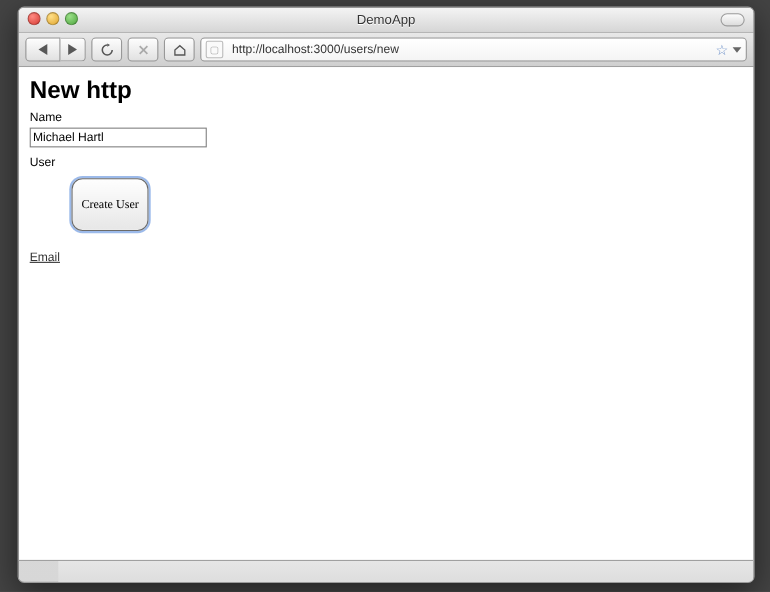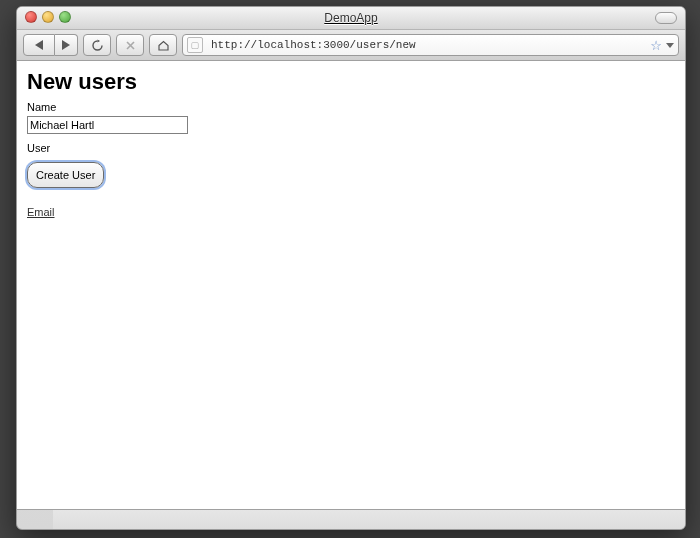--- a/index.html
+++ b/index.html
@@ -23,21 +23,20 @@
     box-shadow: 0 8px 30px rgba(0,0,0,0.5);
     overflow: hidden;
   }
 
   
   .titlebar {
     height: 22px;
     background: linear-gradient(#f4f4f4, #d6d6d6);
     border-bottom: 1px solid #b5b5b5;
     position: relative;
-    text-decoration: underline;
   }
   .traffic {
     position: absolute;
     left: 8px;
     top: 4px;
     display: flex;
     gap: 5px;
   }
   .traffic span {
     width: 12px;
@@ -131,21 +130,21 @@
     justify-content: center;
     font-size: 9px;
     color: #aaa;
   }
   .urlbar input {
     flex: 1;
     border: none;
     outline: none;
     background: transparent;
     font-size: 11px;
-    font-family: Liberation Mono, monospace;
+    font-family: Liberation Sans, sans-serif;
     color: #333;
   }
   .url-right {
     display: flex;
     align-items: center;
     gap: 4px;
     padding-left: 4px;
   }
   .star {
     color: #6b8fc8;
@@ -185,27 +184,28 @@
   .text-input {
     width: 155px;
     height: 16px;
     border: 1px solid #808080;
     font-size: 11px;
     padding: 0 2px;
     font-family: inherit;
   }
   .submit-btn {
     font-size: 11px;
-    padding: 6px 8px;
+    padding: 17px 8px;
     border: 1px solid #6b6b6b;
     border-radius: 10px;
     background: linear-gradient(#fefefe, #e7e7e7);
     box-shadow: 0 0 0 2px rgba(90,140,220,0.6);
     cursor: pointer;
-    font-family: Liberation Sans, sans-serif;
+    font-family: Liberation Serif, serif;
+    margin-left: 38px;
   }
   .back-link {
     display: inline-block;
     margin-top: 10px;
     font-size: 11px;
     color: #333;
     text-decoration: underline;
     cursor: pointer;
   }
 
@@ -298,21 +298,21 @@
       <input type="text" value="http://localhost:3000/users/new" style="">
       <div class="url-right">
         <span class="star">☆</span>
         <span class="caret-down"></span>
       </div>
     </div>
   </div>
 
   <div class="viewport">
     <div class="page">
-      <h1>New users</h1>
+      <h1>New http</h1>
 
       <div class="form-row">
         <label class="form-label">Name</label>
         <input class="text-input" type="text" value="Michael Hartl" style="">
       </div>
 
       <div class="form-row">
         <label class="form-label">User</label>
       </div>
 

